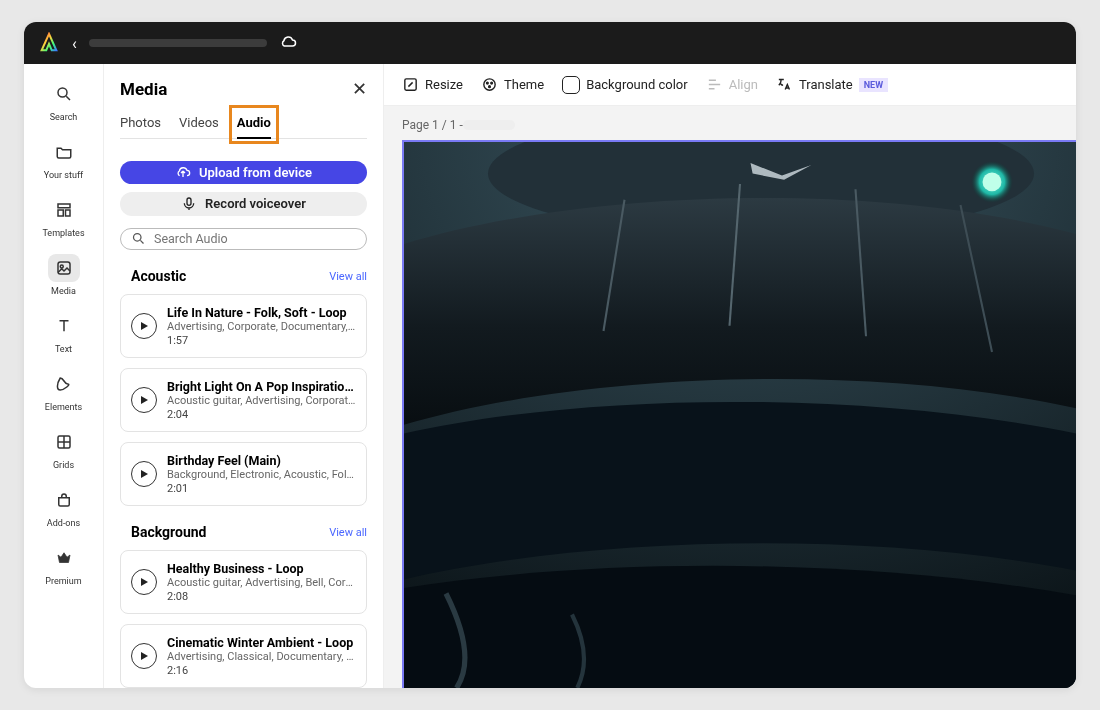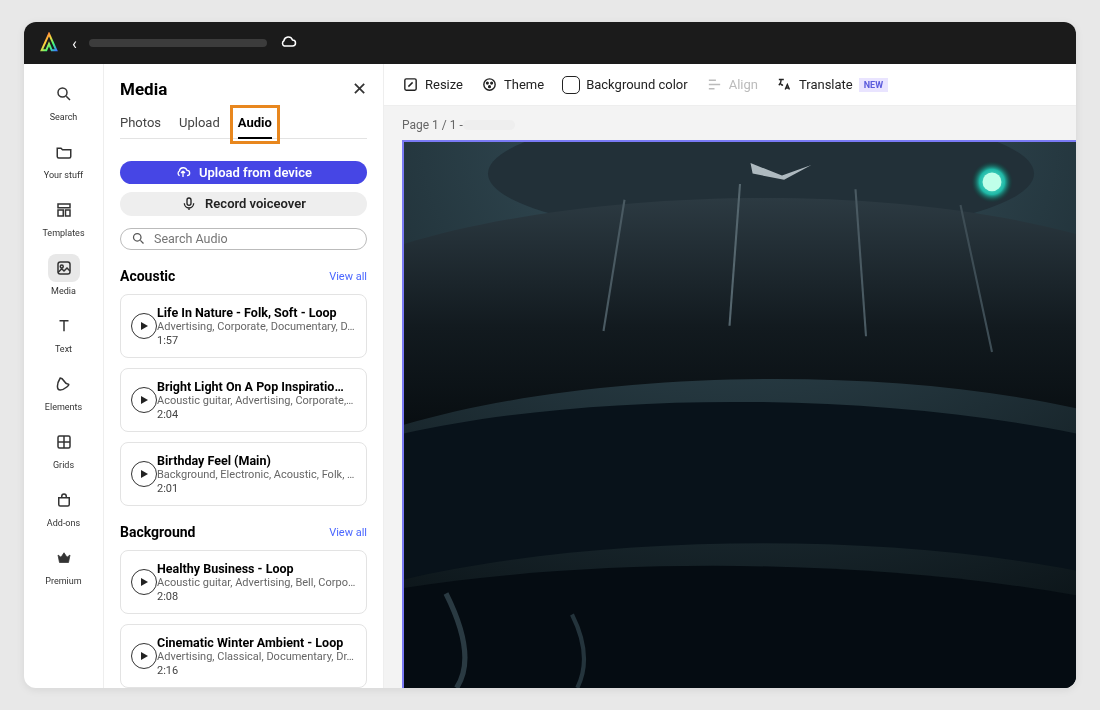--- a/index.html
+++ b/index.html
@@ -27,24 +27,24 @@
   .tab { font-size: 13px; color: #444; padding: 6px 0 8px; cursor: pointer; position: relative; }
   .tab.active { font-weight: 700; color: #000; }
   .tab.active::after { content:""; position:absolute; left:0; right:0; bottom:-1px; height:2px; background:#000; }
   .tab-highlight { position: relative; }
   .tab-highlight::before { content:""; position:absolute; left:-8px; right:-8px; top:-4px; bottom:-6px; border:3px solid #e8871e; pointer-events:none; }
   .btn { border: none; border-radius: 18px; height: 34px; display: flex; align-items: center; justify-content: center; gap: 8px; font-size: 13px; font-weight: 600; cursor: pointer; width: 100%; }
   .btn-primary { background: #4646e5; color: #fff; margin-top: 22px; }
   .btn-secondary { background: #eeeeee; color: #222; margin-top: 8px; }
   .search { margin-top: 12px; height: 32px; border: 1.5px solid #bbb; border-radius: 16px; display:flex; align-items:center; padding: 0 10px; gap:8px; }
   .search input { border:none; outline:none; font-size: 12.5px; flex:1; background:transparent; }
-  .sec-head { display:flex; align-items:center; justify-content:space-between; margin-top: 18px; }
+  .sec-head { display:flex; align-items:center; justify-content:space-between; margin-top: 18px; margin-left: 11px; }
   .sec-title { font-size: 14px; font-weight: 700; }
   .view-all { font-size: 11px; color: #4b67ff; cursor:pointer; }
-  .track { border:1px solid #e3e3e3; border-radius:8px; padding:10px; display:flex; align-items:center; margin-top:10px; cursor:pointer; }
+  .track { border:1px solid #e3e3e3; border-radius:8px; padding:10px; display:flex; gap:10px; align-items:center; margin-top:10px; cursor:pointer; }
   .play { width:26px; height:26px; border:1.5px solid #333; border-radius:50%; display:flex; align-items:center; justify-content:center; flex-shrink:0; }
   .play svg { display:block; }
   .track-meta { min-width:0; flex:1; }
   .track-title { font-size:12.5px; font-weight:700; white-space:nowrap; overflow:hidden; text-overflow:ellipsis; }
   .track-tags { font-size:11px; color:#666; white-space:nowrap; overflow:hidden; text-overflow:ellipsis; }
   .track-dur { font-size:11px; color:#444; margin-top:1px; }
   
   .canvas-area { flex:1; display:flex; flex-direction:column; background:#fff; min-width:0; }
   .toolbar { height:42px; display:flex; align-items:center; gap:18px; padding:0 18px; border-bottom:1px solid #eee; }
   .tool { display:flex; align-items:center; gap:6px; font-size:13px; color:#222; cursor:pointer; }
@@ -168,21 +168,21 @@
         </div>
     </div>
 
     <div class="panel">
       <div class="panel-header">
         <div class="panel-title">Media</div>
         <div class="close-x">✕</div>
       </div>
       <div class="tabs">
         <div class="tab">Photos</div>
-        <div class="tab">Upload</div>
+        <div class="tab">Videos</div>
         <div class="tab active tab-highlight">Audio</div>
       </div>
       <button class="btn btn-primary">
         <svg width="16" height="16" viewBox="0 0 24 24" fill="none" stroke="#fff" stroke-width="2">
             <path d="M18 16a4 4 0 0 0 0-8 6 6 0 0 0-11.5 1A4 4 0 0 0 7 16"></path>
             <path d="M12 18V9m0 0-3 3m3-3 3 3"></path>
           </svg>
         <span>Upload from device</span>
       </button>
       <button class="btn btn-secondary">

